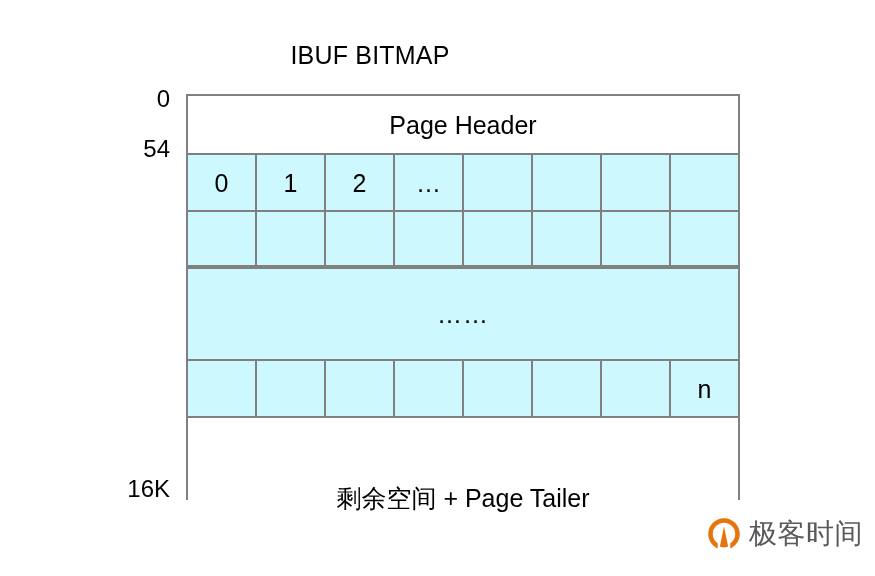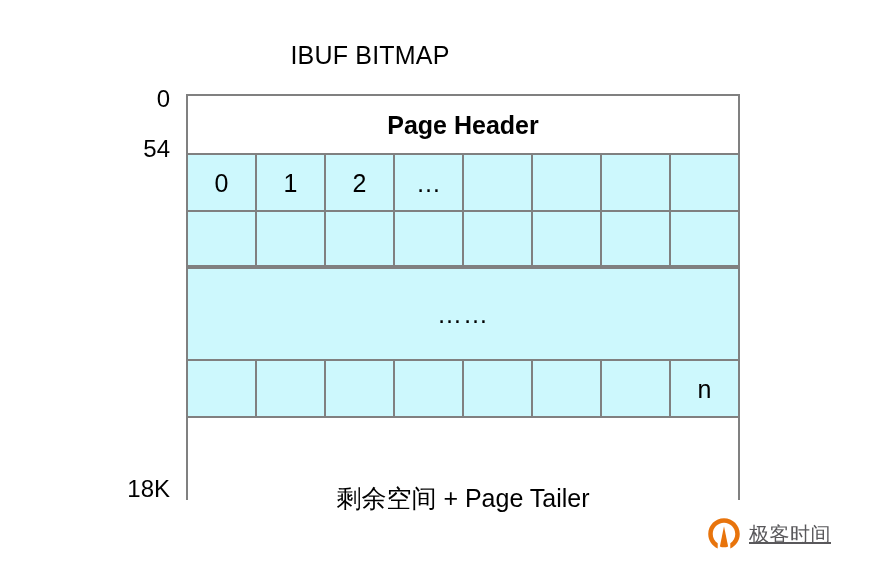--- a/index.html
+++ b/index.html
@@ -58,21 +58,20 @@
     display: flex;
     box-sizing: border-box;
     width: 100%;
   }
 
   .row-header {
     height: 57px;
     background: #ffffff;
     align-items: center;
     justify-content: center;
-    font-weight: bold;
   }
   .row-header .row-text {
     font-size: 25px;
     line-height: 28px;
   }
 
   .row-cells {
     height: 57px;
     background: #cdf8fd;
     border-top: 2px solid #808080;
@@ -129,37 +128,36 @@
     display: flex;
     align-items: center;
     gap: 7px;
   }
   #watermark-logo {
     width: 36px;
     height: 36px;
     display: block;
   }
   #watermark-text {
-    font-size: 20px;
+    font-size: 28px;
     line-height: 28px;
     color: #59585b;
     letter-spacing: 0.5px;
-    text-decoration: underline;
   }
 </style>
 </head>
 <body>
 
 <div id="diagram-title">IBUF BITMAP</div>
 
 <div class="offset-label" id="offset-top">0</div>
 
 <div class="offset-label" id="offset-header">54</div>
 
-<div class="offset-label" id="offset-bottom">18K</div>
+<div class="offset-label" id="offset-bottom">16K</div>
 
 <div id="page-table">
 
   <div class="row row-header">
     <span class="row-text">Page Header</span>
   </div>
 
   <div class="row row-cells no-bottom">
     <div class="cell">0</div>
     <div class="cell">1</div>

